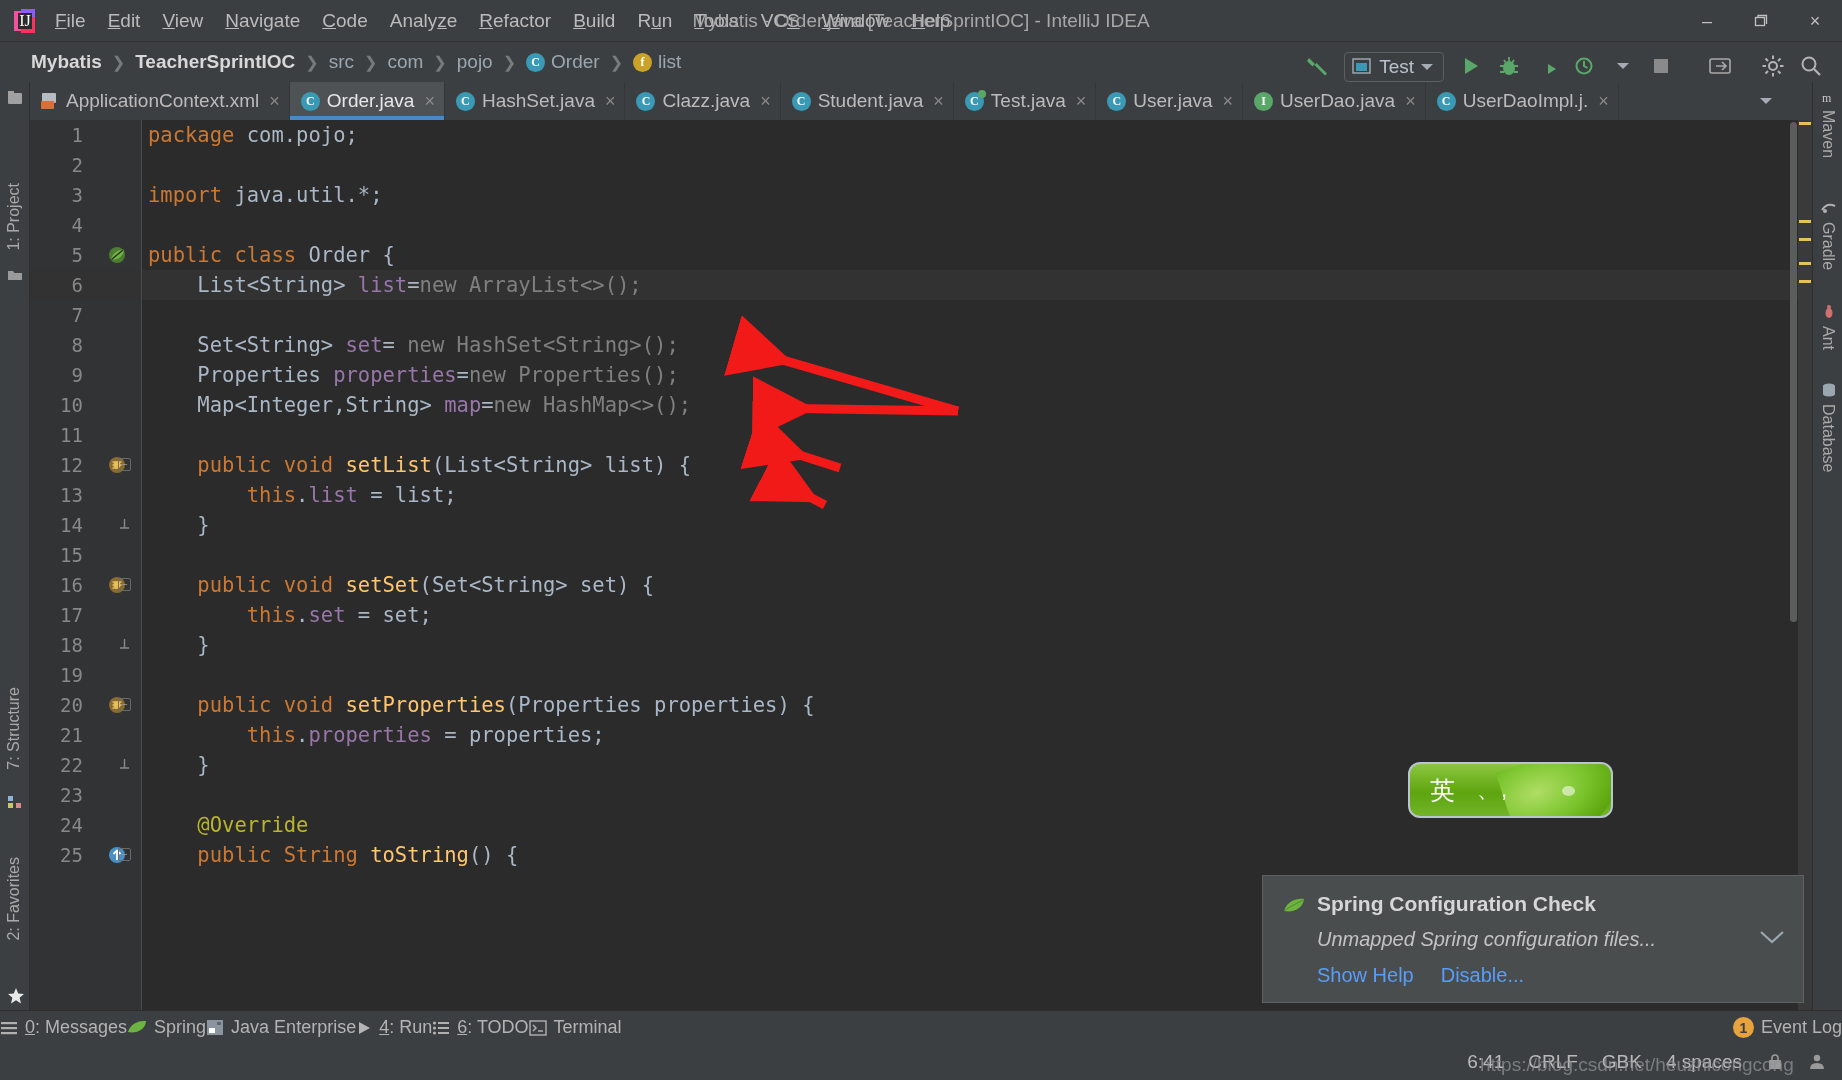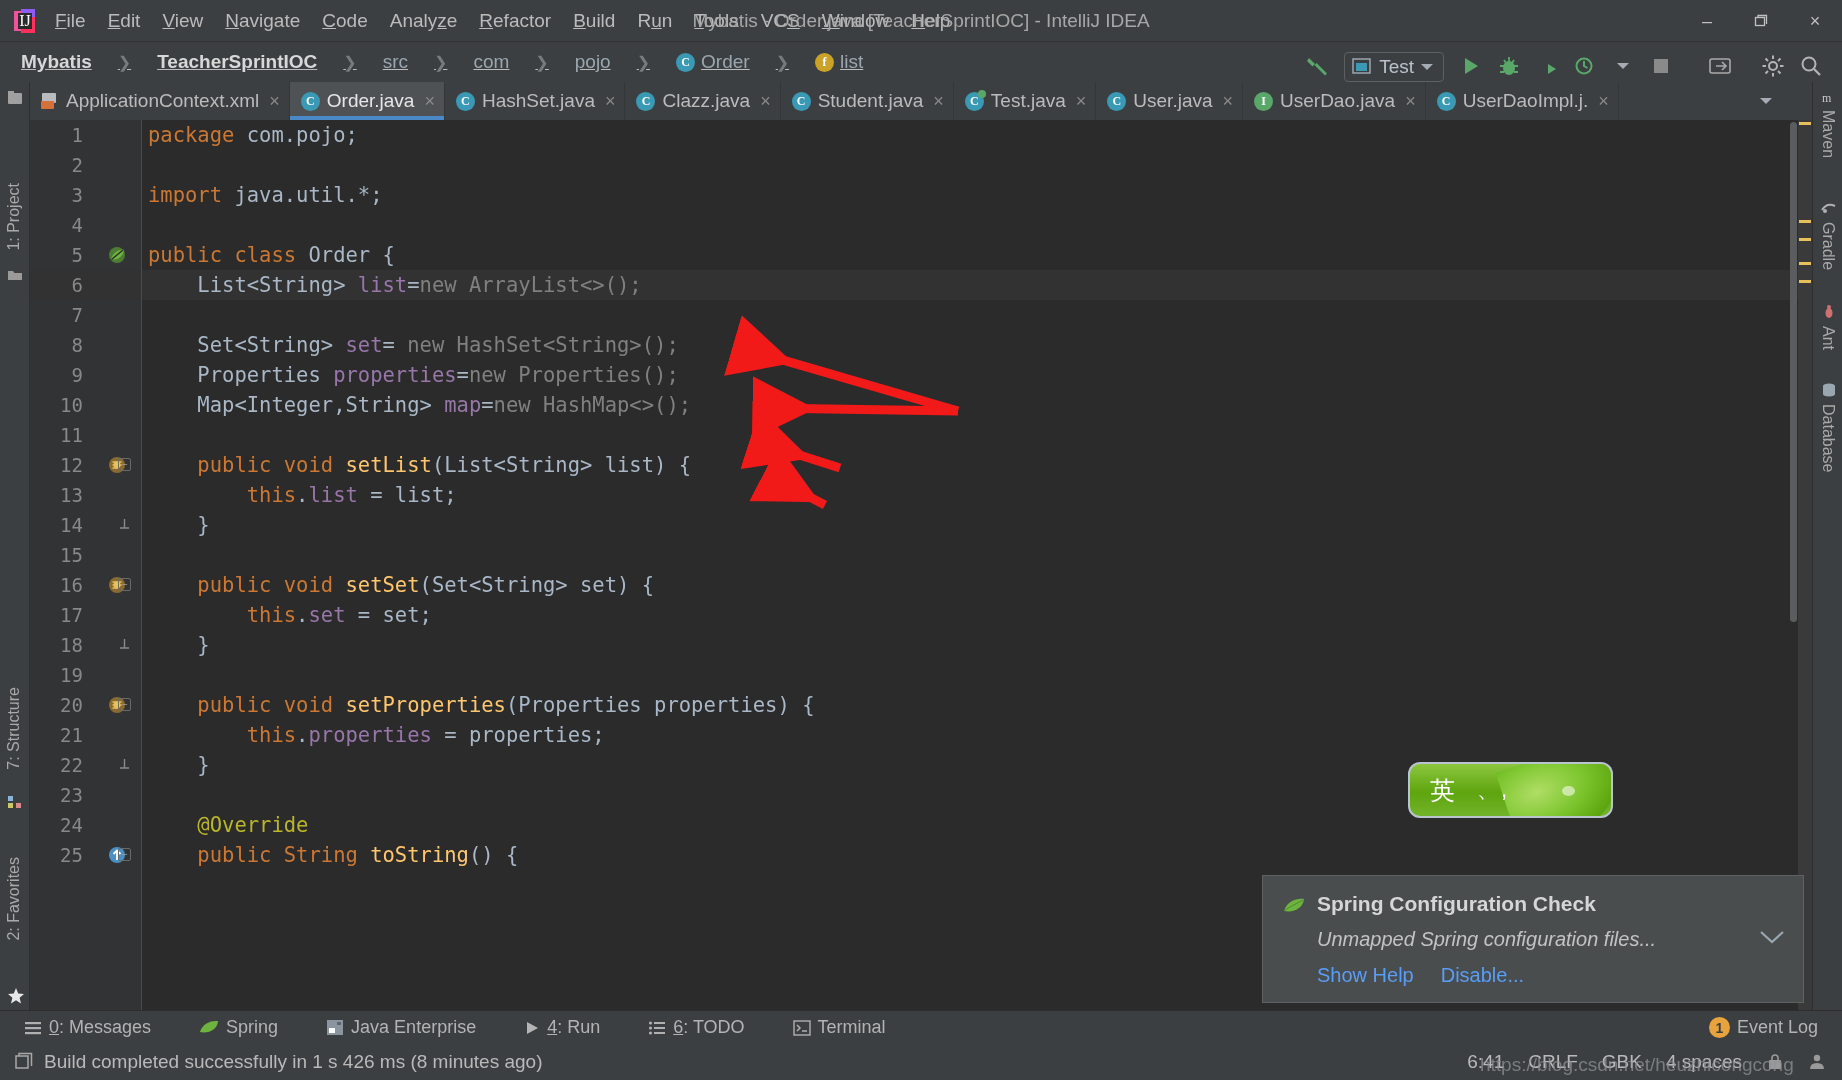--- a/index.html
+++ b/index.html
@@ -48,21 +48,21 @@
   .win-btn {
     width: 54px; height: 42px; display: flex; align-items: center; justify-content: center;
     color: #c0c0c0; font-size: 18px; font-family: "Liberation Sans", sans-serif;
   }
 
   
   .navrow {
     position: absolute; left: 0; top: 42px; width: 1842px; height: 40px;
     background: #3c3f41; display: flex; align-items: center;
   }
-  .breadcrumb { display: flex; align-items: center; margin-left: 18px; gap: 16px; text-decoration: underline; }
+  .breadcrumb { display: flex; align-items: center; margin-left: 28px; gap: 0; }
   .crumb { font-size: 19px; color: #a9b7c6; padding: 0 3px; white-space: nowrap; }
   .crumb.bold { font-weight: bold; color: #d8d8d8; }
   .crumb.dim { color: #9aa7b0; }
   .crumb-sep { color: #777b7e; font-size: 16px; padding: 0 7px; }
   .icon-circle {
     display: inline-flex; align-items: center; justify-content: center;
     width: 19px; height: 19px; border-radius: 50%;
     font-size: 12px; font-weight: bold; color: #fff; margin-right: 6px;
     font-family: "Liberation Serif", serif; vertical-align: middle;
   }
@@ -209,21 +209,21 @@
   .notif .chev  { position: absolute; right: 18px; top: 54px; }
   .notif .links { position: absolute; left: 54px; top: 88px; display: flex; gap: 27px; }
   .notif .links a { color: #589df6; font-size: 20px; text-decoration: none; }
 
   
   .twbar {
     position: absolute; left: 0; bottom: 36px; width: 1842px; height: 34px;
     background: #3c3f41; display: flex; align-items: center; gap: 0;
     border-top: 1px solid #2e2e2e;
   }
-  .twbtn { display: flex; align-items: center; gap: 7px; padding: 3px 24px; font-size: 18px; color: #b3b3b3; }
+  .twbtn { display: flex; align-items: center; gap: 7px; padding: 3px 0; font-size: 18px; color: #b3b3b3; }
   .twbtn u { text-decoration: underline; }
   .spacer { flex: 1 1 auto; }
   .badge {
     width: 21px; height: 21px; border-radius: 50%; background: #e8a33d; color: #3c3f41;
     font-size: 14px; font-weight: bold; display: flex; align-items: center; justify-content: center;
   }
   .statusbar {
     position: absolute; left: 0; bottom: 0; width: 1842px; height: 36px;
     background: #3c3f41; display: flex; align-items: center;
   }
@@ -788,27 +788,20 @@
       <span>Terminal</span>
     </div>
     <div class="spacer"></div>
     <div class="twbtn">
       <span class="badge">1</span>
       <span>Event Log</span>
     </div>
   </div>
 
   <div class="statusbar">
-    <div class="sb-left">
-      <svg width="20" height="20" viewBox="0 0 20 20">
-        <rect x="2" y="4" width="12" height="12" fill="none" stroke="#a8a8a8" stroke-width="1.5"></rect>
-        <path d="M5 4 V1.5 H17.5 V14" fill="none" stroke="#a8a8a8" stroke-width="1.5"></path>
-      </svg>
-      <span>Build completed successfully in 1 s 426 ms (8 minutes ago)</span>
-    </div>
     <div class="sb-right">
       <span>6:41</span>
       <span>CRLF</span>
       <span>GBK</span>
       <span>4 spaces</span>
       <svg width="18" height="18" viewBox="0 0 18 18">
           <rect x="3" y="7" width="12" height="9" rx="1" fill="#9a9a9a"></rect>
           <path d="M6 7 V5 a3 3 0 0 1 6 0 V7" stroke="#9a9a9a" stroke-width="1.6" fill="none"></path>
         </svg>
       <svg width="18" height="18" viewBox="0 0 18 18">

